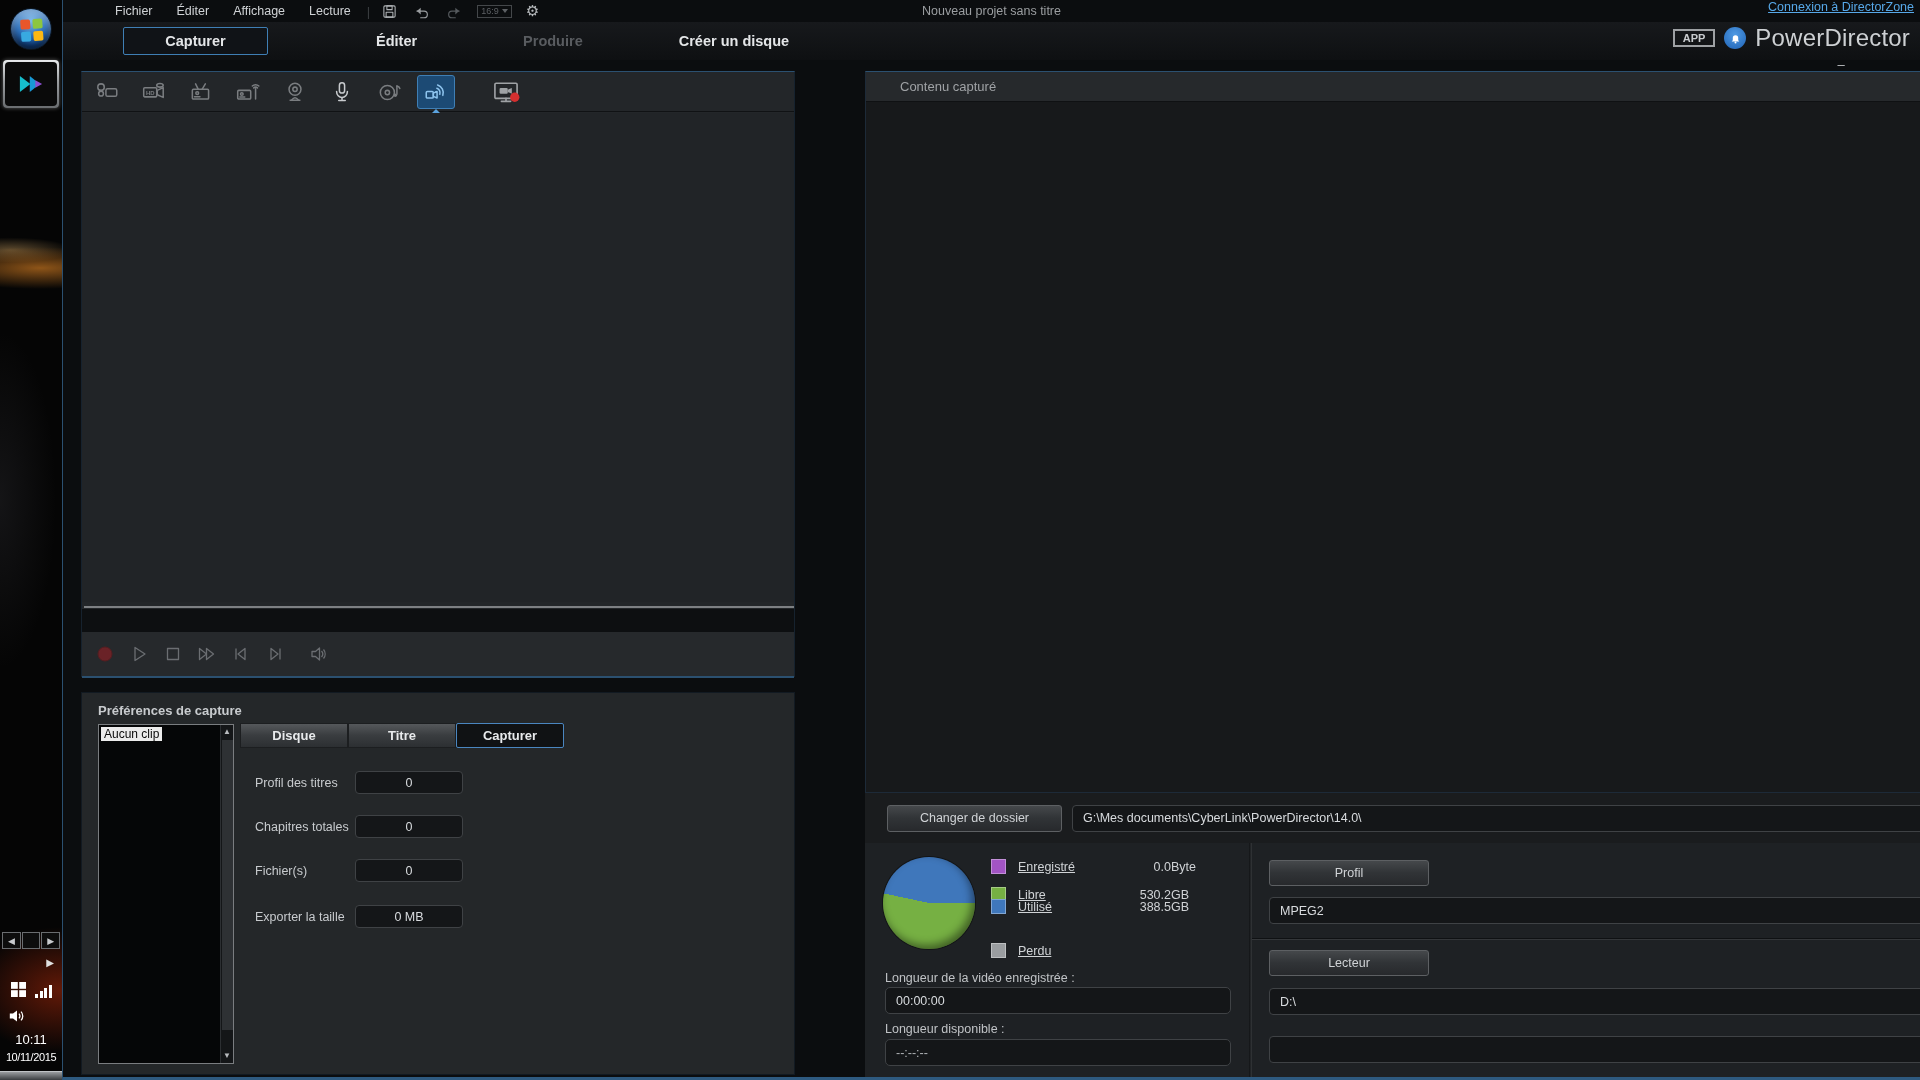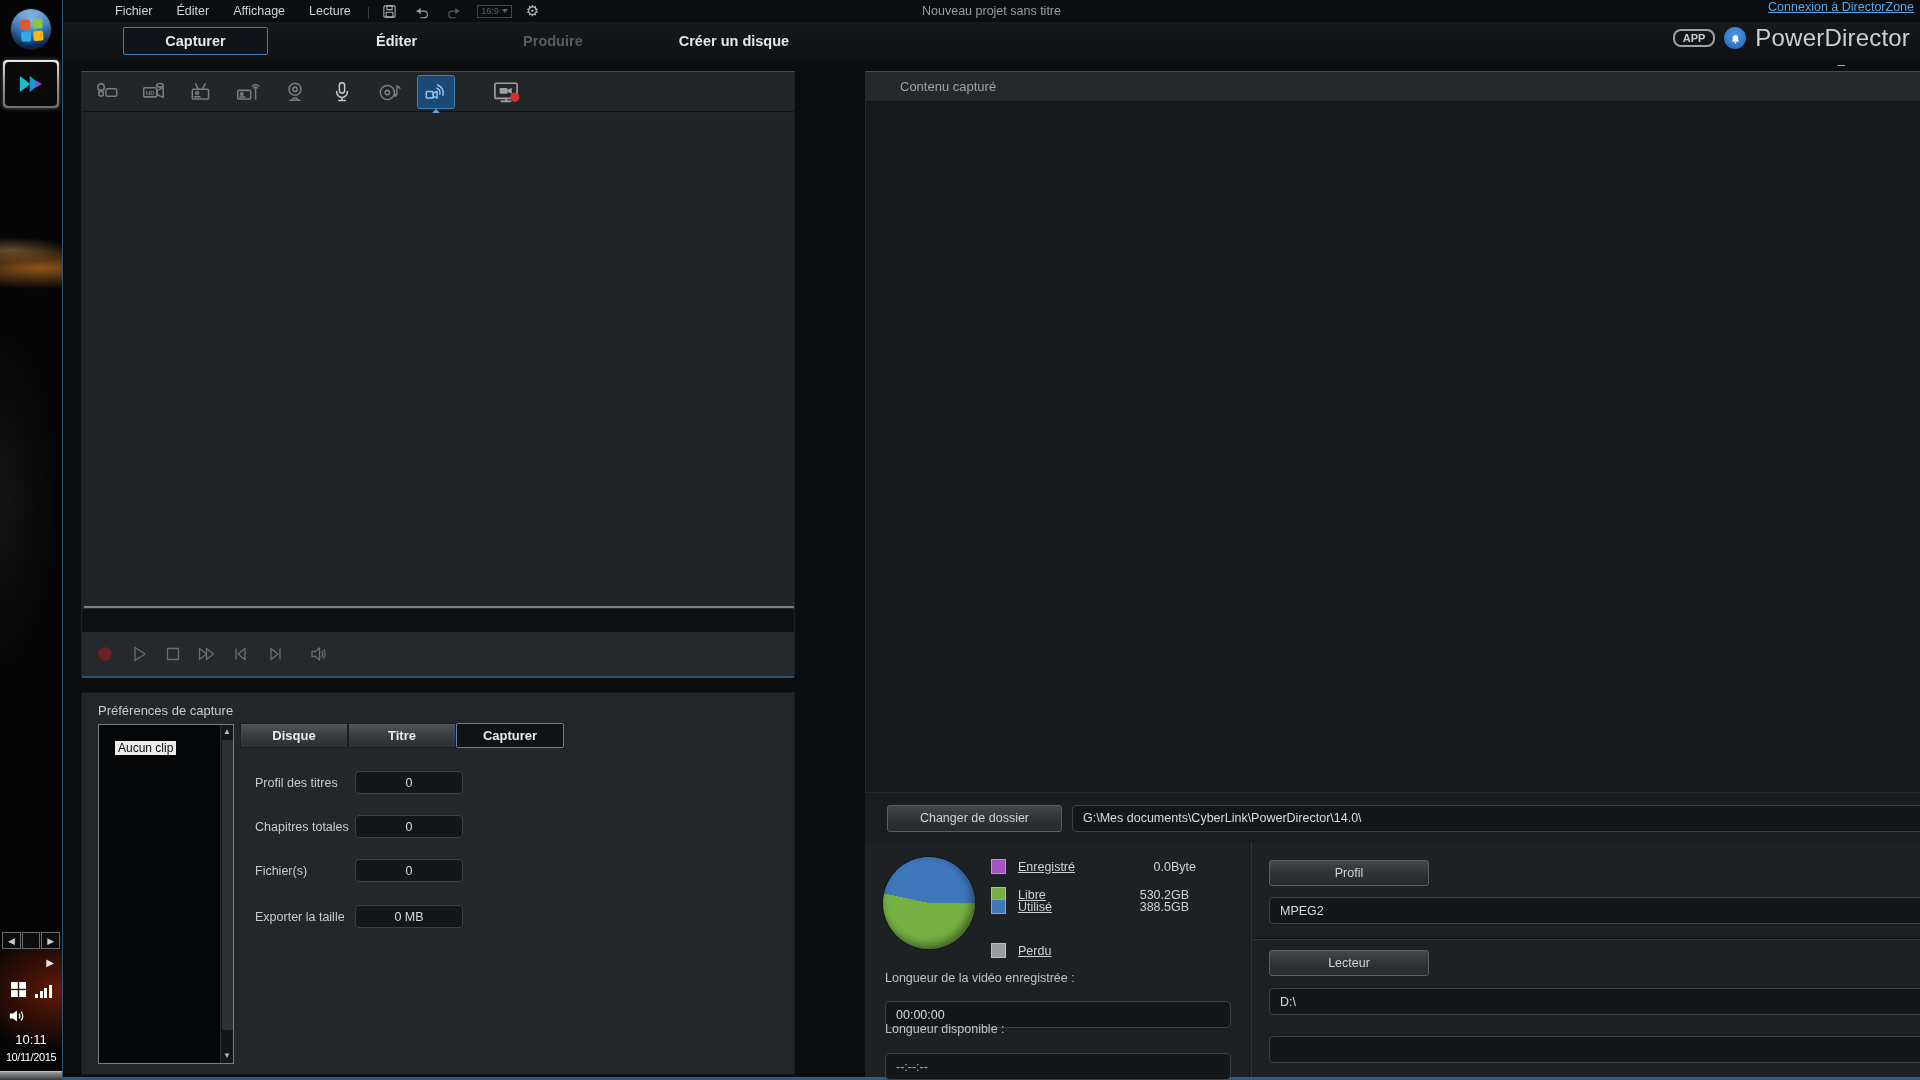--- a/index.html
+++ b/index.html
@@ -50,21 +50,21 @@
   #dz-link { color:#57a8e8; font-size:12.5px; text-decoration:underline; }
   .winctl { color:#c0c3c6; font-size:13px; display:flex; align-items:center; }
 
   
   #moderow { position:absolute; left:0; top:22px; width:100%; height:38px;
       background:linear-gradient(#17191c, #0e1012); display:flex; align-items:center; }
   .mode-tab { color:#e4e6e8; font-weight:bold; font-size:14.5px; text-align:center; padding:5px 18px; }
   .mode-tab.active { border:1px solid #3f7fb5; border-radius:2px; background:#101317; margin-left:60px; width:145px; }
   .mode-tab.disabled { color:#595c60; }
   #brand { position:absolute; right:10px; top:24px; display:flex; align-items:center; gap:9px; }
-  #app-badge { border:2px solid #9ea1a4; border-radius:8px; color:#c8cbce; font-size:11px; font-weight:bold;
+  #app-badge { border:2px solid #9ea1a4; border-radius:0; color:#c8cbce; font-size:11px; font-weight:bold;
       padding:0px 8px; height:18px; display:flex; align-items:center; }
   #bell-btn { width:22px; height:22px; border-radius:50%; background:radial-gradient(circle at 50% 35%, #4f9ae4, #1f62b4); display:flex; align-items:center; justify-content:center; }
   #logo-text { color:#cdd0d3; font-size:24px; letter-spacing:0.2px; }
 
   
   .panel { background:#232629; border:1px solid #16222e; border-top:1px solid #2b5070; }
   .field { background:#141618; border:1px solid #3f4245; border-radius:4px; color:#d8dbde; font-size:12.5px;
       display:flex; align-items:center; padding:0 10px; }
   .btn3d { background:linear-gradient(#45484b,#313437 48%,#27292c); border:1px solid #5d6063; border-radius:3px;
       color:#d0d3d6; font-size:12.5px; display:flex; align-items:center; justify-content:center; }
@@ -79,23 +79,23 @@
       width:0; height:0; border-left:6px solid transparent; border-right:6px solid transparent; border-bottom:6px solid #5ba3e0; }
   .src-gap { width:14px; }
   #preview { position:absolute; left:0; top:41px; width:100%; height:489px; background:#212427; }
   #seek-line { position:absolute; left:2px; top:534px; width:710px; height:2px; background:#7d8083; }
   #transport-gap { position:absolute; left:0; top:537px; width:100%; height:23px; background:#0d0f11; }
   #transport { position:absolute; left:0; top:560px; width:100%; height:46px; background:#26292c; display:flex; align-items:center; gap:8px; padding-left:10px; border-bottom:2px solid #2b5070;}
   .tbtn { width:26px; height:26px; display:flex; align-items:center; justify-content:center; }
 
   
   #pref-panel { position:absolute; left:18px; top:692px; width:714px; height:383px; background:#242729; border:1px solid #121a22; }
-  #pref-title { position:absolute; left:16px; top:10px; color:#c8cbce; font-size:13px; }
+  #pref-title { position:absolute; left:16px; top:10px; color:#c8cbce; font-size:13px;font-weight:bold; }
   #clip-list { position:absolute; left:16px; top:31px; width:136px; height:340px; background:#050607; border:1px solid #7a7d80; }
-  #clip-item { display:inline-block; background:#ececec; color:#0a0a0a; font-size:12px; padding:0 3px; margin:16px; }
+  #clip-item { display:inline-block; background:#ececec; color:#0a0a0a; font-size:12px; padding:0 3px; margin:2px; }
   #clip-scroll { position:absolute; right:0; top:0; width:13px; height:100%; background:#141618; border-left:1px solid #2c2f32; }
   .sarrow { color:#b8bbbe; font-size:8px; text-align:center; display:block; height:14px; line-height:14px;}
   #clip-thumb { position:absolute; left:1px; top:15px; width:11px; height:290px; background:#2e3134; }
   #clip-sdown { position:absolute; bottom:0; width:100%; }
   #pref-tabs { position:absolute; left:158px; top:30px; display:flex; }
   .ptab { width:108px; height:25px; display:flex; align-items:center; justify-content:center;
       font-weight:bold; font-size:13px; color:#e8eaec;
       background:linear-gradient(#55585b,#3a3d40 48%,#2c2f32); border:1px solid #1c1e20; }
   .ptab.active { background:#101214; border:1px solid #4a86c0; border-radius:2px; }
   .pref-row { position:absolute; left:173px; display:flex; align-items:center; }
@@ -117,21 +117,21 @@
   #info-divider { position:absolute; left:384px; top:0; width:3px; height:100%; background:linear-gradient(90deg,#0f1113,#34373a); }
   #pie { position:absolute; left:18px; top:14px; width:92px; height:92px; border-radius:50%;
       background: conic-gradient(from 90deg, #76b043 0 192deg, #3f77bb 192deg 360deg);
       box-shadow: inset -3px -4px 8px rgba(0,0,0,.45), 0 0 0 1px rgba(0,0,0,.4); }
   .leg-row { position:absolute; left:126px; display:flex; align-items:center; }
   .leg-swatch { width:15px; height:15px; border:1px solid rgba(255,255,255,.35); margin-right:12px; }
   .leg-label { width:105px; color:#d0d3d6; font-size:12.5px;text-decoration:underline; }
   .leg-val { width:48px; text-align:right; color:#d0d3d6; font-size:12.5px; }
   .leg-unit { width:40px; color:#d0d3d6; font-size:12.5px; }
   .len-label { position:absolute; left:20px; color:#c0c3c6; font-size:12.5px; }
-  .len-field { position:absolute; left:20px; width:346px; height:27px; border-radius:5px;margin-top:14px; }
+  .len-field { position:absolute; left:20px; width:346px; height:27px; border-radius:5px; }
   
   .pcol-btn { position:absolute; left:404px; width:160px; height:26px; }
   .pcol-field { position:absolute; left:404px; width:682px; height:27px; }
   #pcol-hr { position:absolute; left:387px; top:95px; width:716px; height:2px; background:#0f1113; border-bottom:1px solid #34373a; }
 
   svg { display:block; }
   .ico-stroke { stroke:#7a7d80; fill:none; stroke-width:1.4; stroke-linecap:round; stroke-linejoin:round; }
   .ico-bright { stroke:#c8cbce; }
   .ico-blue { stroke:#8ec4ee; }
   .t-stroke { stroke:#6b6e72; fill:none; stroke-width:1.3; stroke-linejoin:round; }

